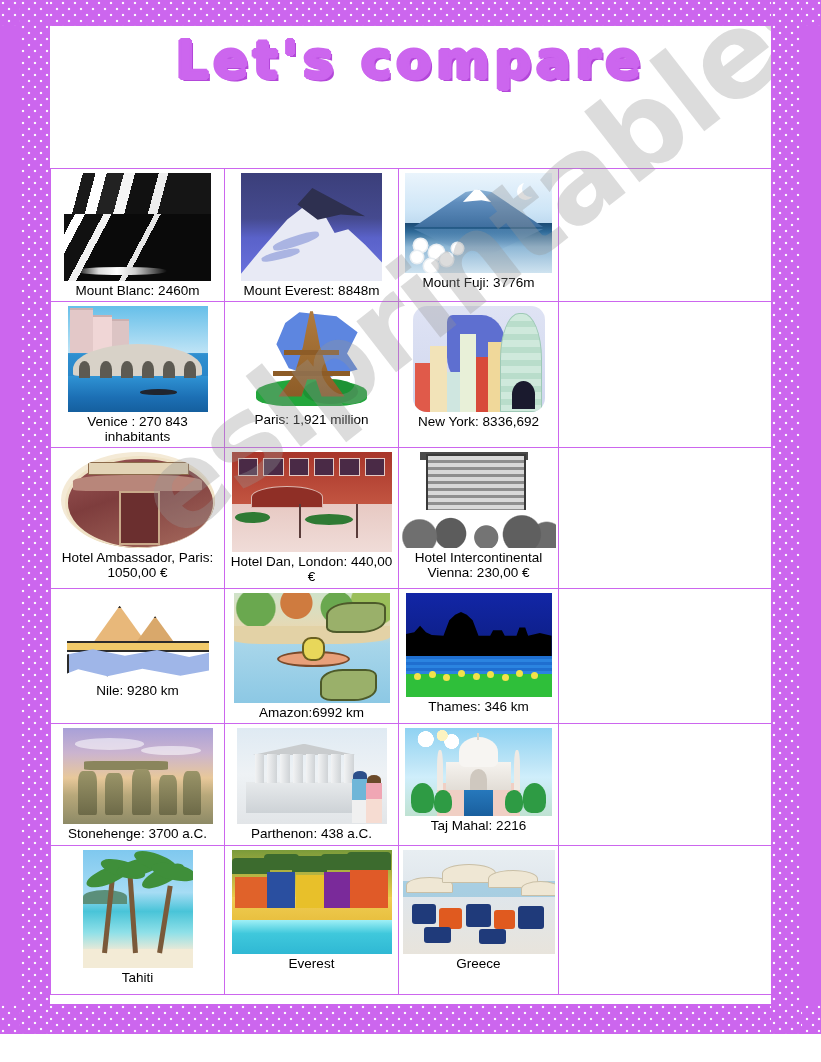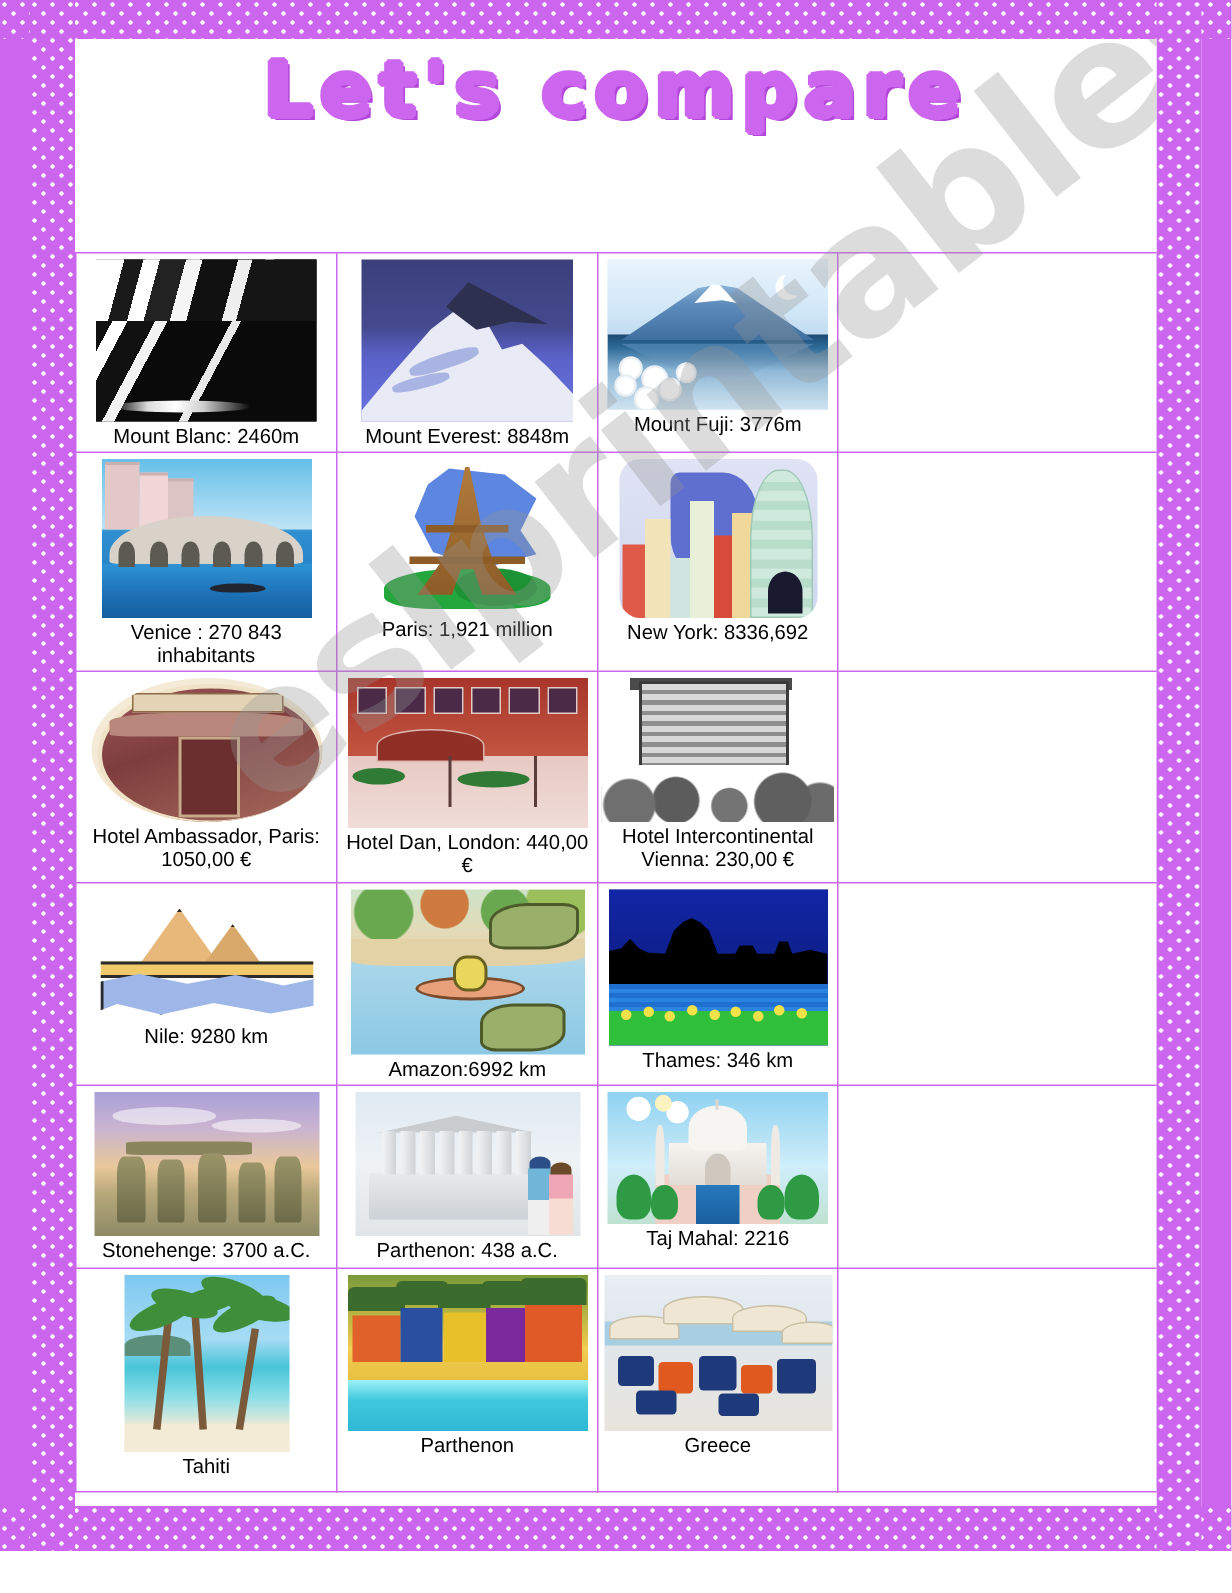--- a/index.html
+++ b/index.html
@@ -675,21 +675,21 @@
               <div class="roof" style="left:0%;top:8%;width:24%;height:16%;"></div>
               <div class="hut" style="left:22%;width:18%;height:34%;background:#2a4fa0;"></div>
               <div class="roof" style="left:20%;top:4%;width:22%;height:16%;"></div>
               <div class="hut" style="left:40%;width:18%;height:32%;background:#e8c02a;"></div>
               <div class="roof" style="left:38%;top:6%;width:22%;height:16%;"></div>
               <div class="hut" style="left:58%;width:16%;height:34%;background:#7a2a9a;"></div>
               <div class="roof" style="left:56%;top:4%;width:20%;height:16%;"></div>
               <div class="hut" style="left:74%;width:24%;height:36%;background:#e05a28;"></div>
               <div class="roof" style="left:72%;top:2%;width:28%;height:18%;"></div>
             </div>
-            <div class="caption">Parthenon</div>
+            <div class="caption">Everest</div>
           </div>
         </td>
         <td>
           <div class="cell">
             <div class="pic pic-greece">
               <div class="sea"></div>
               <div class="umb" style="left:2%;top:26%;width:30%;height:14%;"></div>
               <div class="umb" style="left:26%;top:14%;width:34%;height:16%;"></div>
               <div class="umb" style="left:56%;top:20%;width:32%;height:15%;"></div>
               <div class="umb" style="left:78%;top:30%;width:24%;height:13%;"></div>

